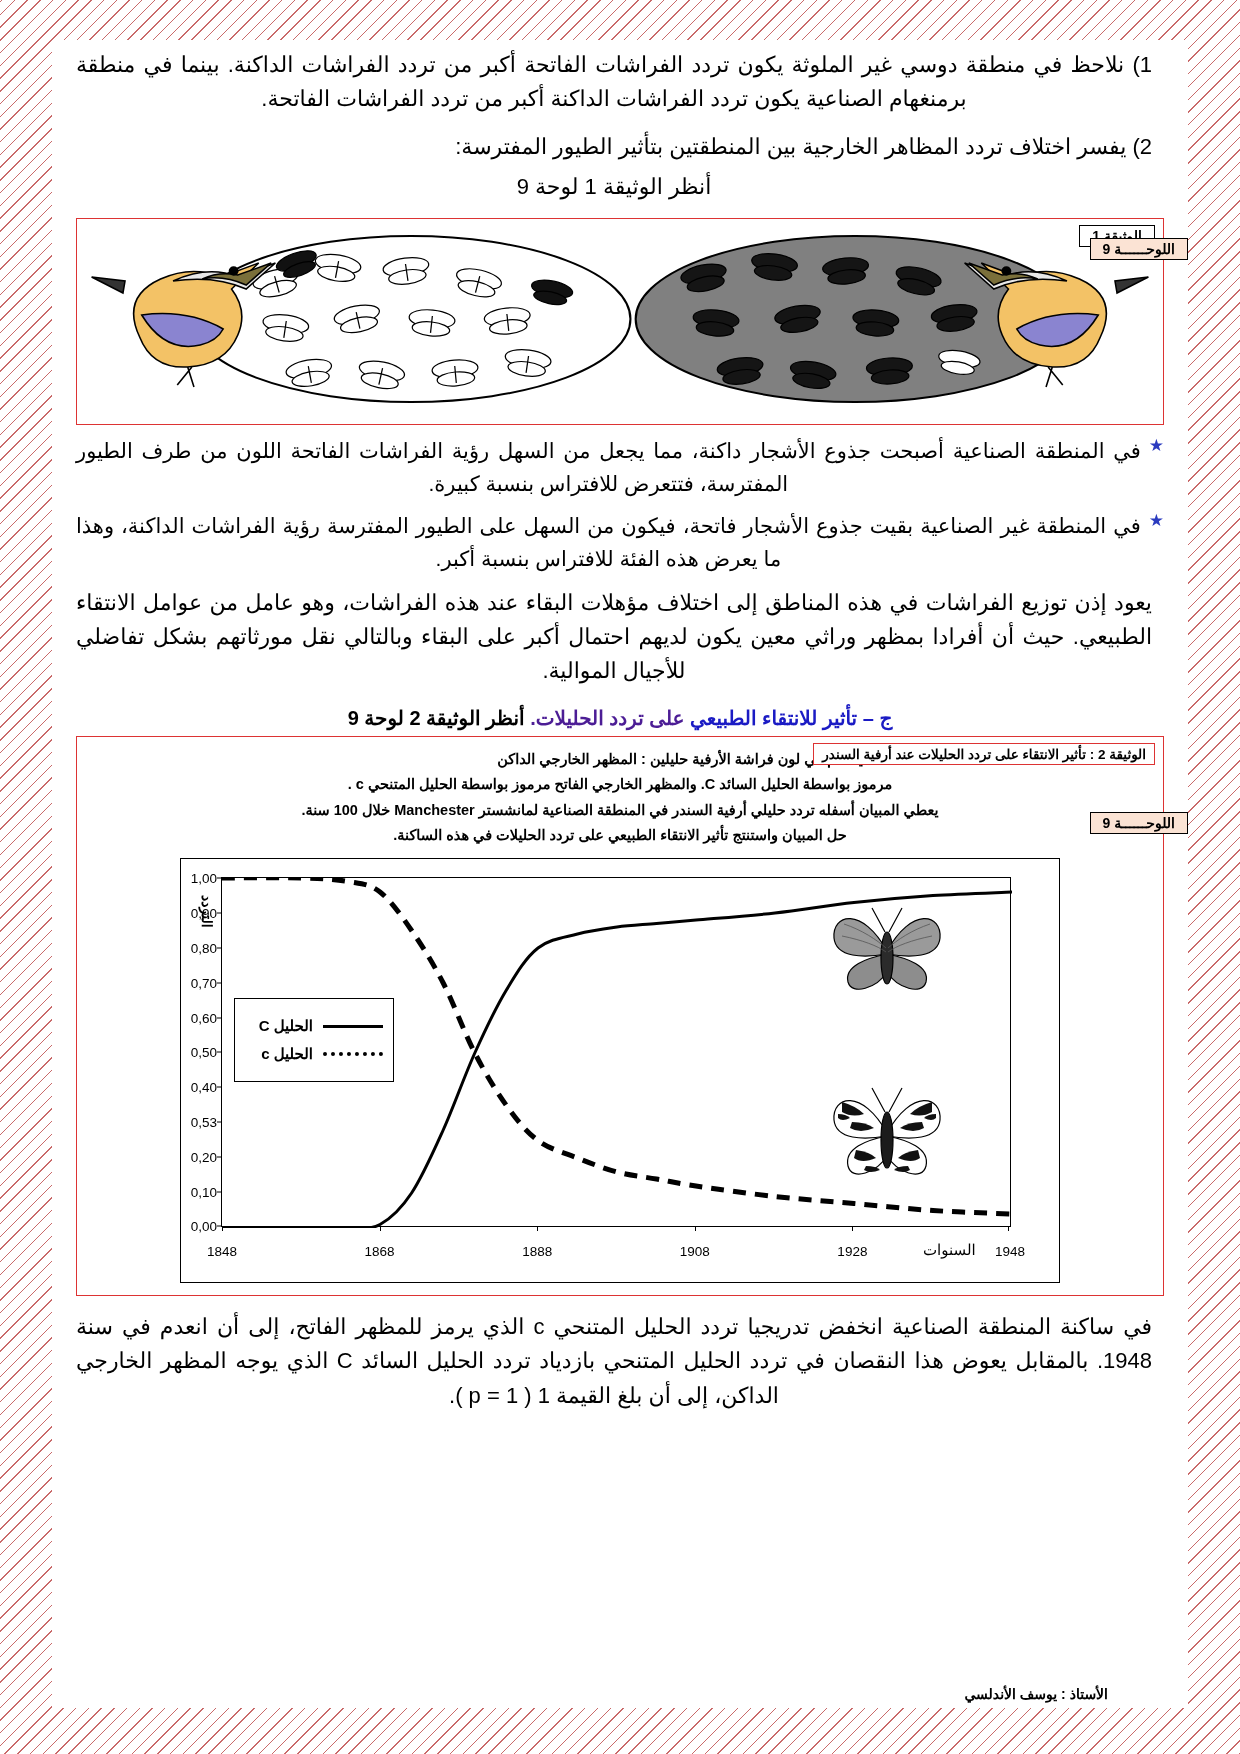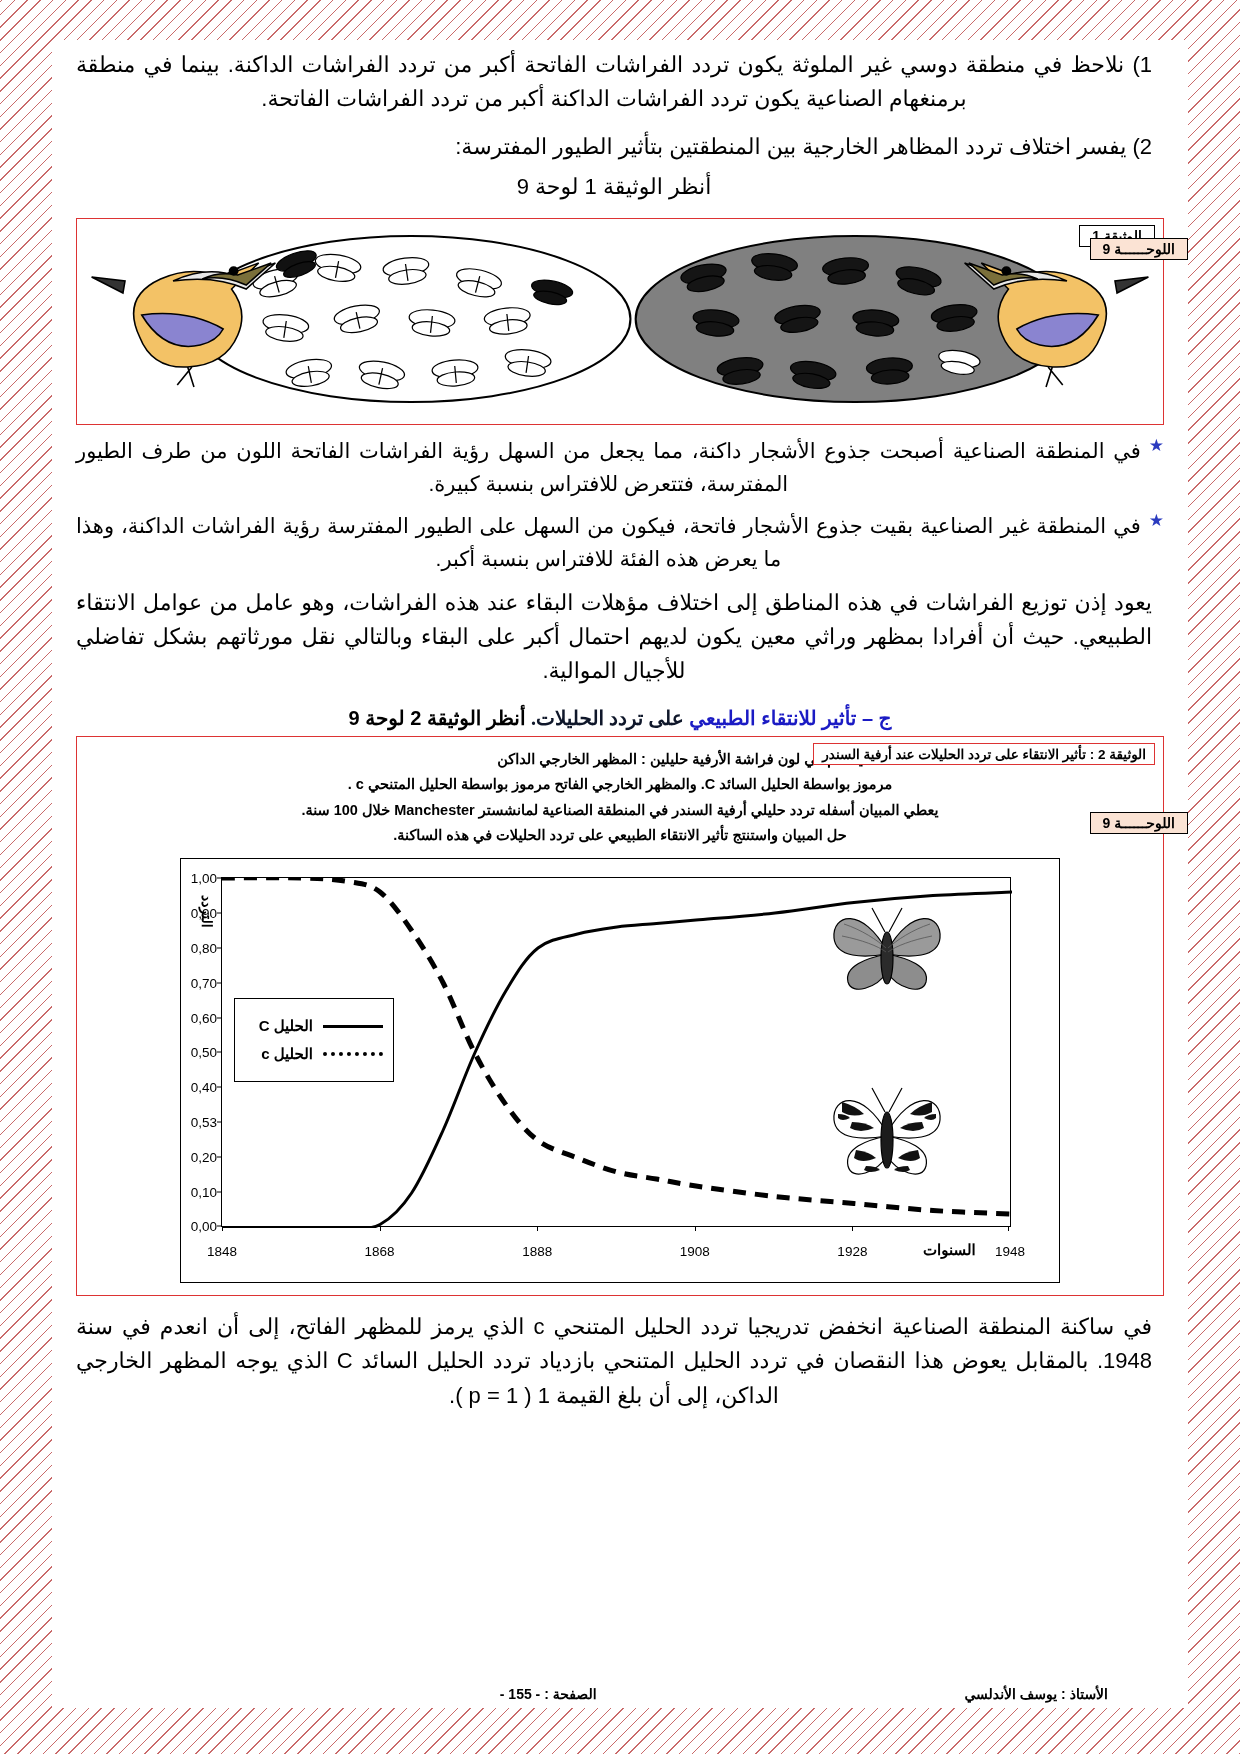--- a/index.html
+++ b/index.html
@@ -77,21 +77,21 @@
   .bullet-row { display:flex; gap:8px; align-items:flex-start; margin-bottom: 10px; }
   .bullet-row .txt { flex:1; font-size: 21px; line-height:1.55; text-align: justify; text-align-last:center;}
 
   h3.section {
     text-align:center;
     font-size: 20px;
     margin: 18px 0 6px 0;
     font-weight: bold;
     color:#1b1bc4;
   }
-  h3.section .hl { color:#0f172a;font-family:Liberation Serif, serif; }
+  h3.section .hl { color:#4c1d95; }
   h3.section .blk { color:#000; font-weight:bold; }
 
   
   .doc2 {
     border:1px solid #d33;
     position:relative;
     padding: 6px 10px 10px 10px;
     background:#fff;
   }
   .doc2-title {
@@ -170,21 +170,21 @@
     font-weight:bold;
     writing-mode: vertical-rl;
     text-orientation: mixed;
     color:#000;
   }
   .x-axis-label {
     position:absolute;
     left: 742px;
     top: 382px;
     font-size: 15px;
-    font-weight:bold;
+    font-weight:normal;
     color:#000;
   }
   .legend {
     position:absolute;
     left: 12px; top: 120px;
     border:1px solid #000;
     background:#fff;
     padding: 8px 10px;
     direction: rtl;
     width: 160px;
@@ -516,14 +516,13 @@
         </div>
       </div>
     </div>
   </div>
 
   <p class="para" style="margin-top:14px;">في ساكنة المنطقة الصناعية انخفض تدريجيا تردد الحليل المتنحي c الذي يرمز للمظهر الفاتح، إلى أن انعدم في سنة 1948. بالمقابل يعوض هذا النقصان في تردد الحليل المتنحي بازدياد تردد الحليل السائد C الذي يوجه المظهر الخارجي الداكن، إلى أن بلغ القيمة 1  ( p = 1 ).</p>
 </div>
 
 <div class="footer">
   <span>الأستاذ : يوسف الأندلسي</span>
-  <span class="mid">الصفحة :  - 155 -</span>
 </div>
 
 </body></html>

